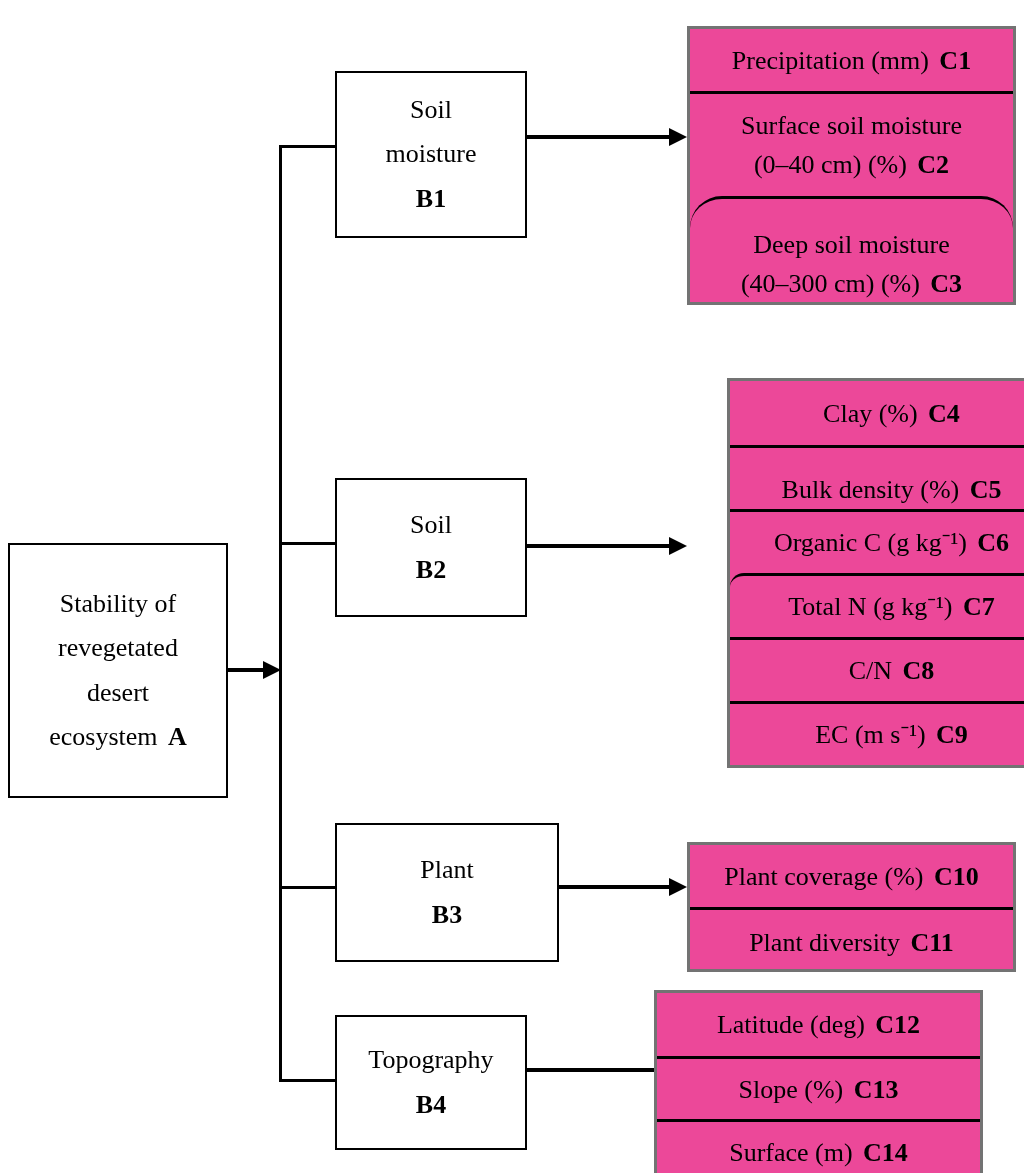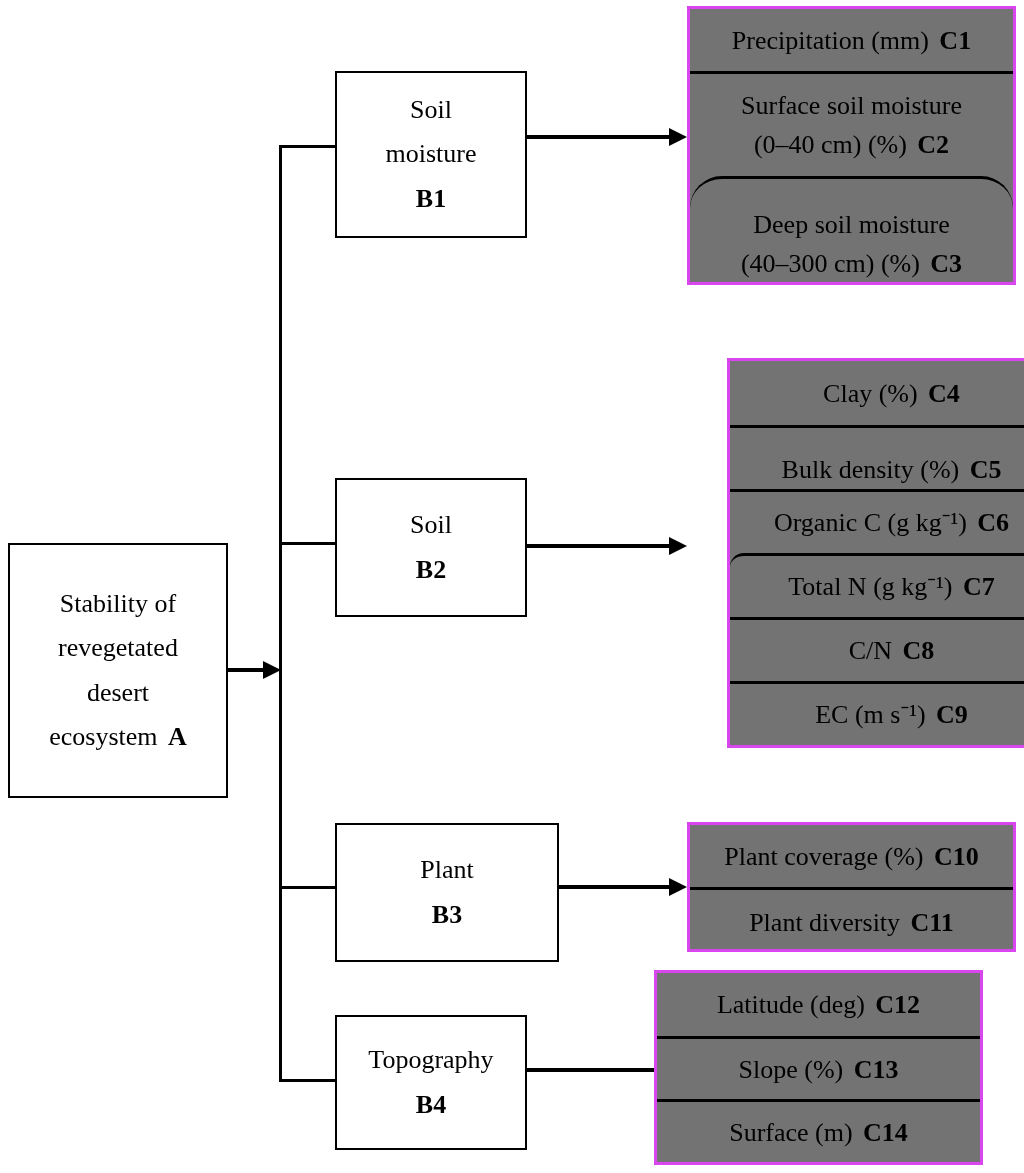--- a/index.html
+++ b/index.html
@@ -23,23 +23,24 @@
   }
   .txt {
     white-space:pre-line;
     text-align:center;
     line-height:1.7;
   }
   .code-inline { font-weight:bold; margin-left:0.4em; }
   .code-block { font-weight:bold; display:block; }
   .cgroup {
     position:absolute;
-    border:3px solid #d946ef;
+    border:3px solid #737373;
     box-sizing:border-box;
-    background:#737373;
+    background:#ec4899;
+    margin-top:20px;
   }
   .crow {
     box-sizing:border-box;
     display:flex;
     align-items:center;
     justify-content:center;
   }
   .crow + .crow { border-top:3px solid #000000; }
   .crow .txt { line-height:1.5; }
   svg.connectors {

